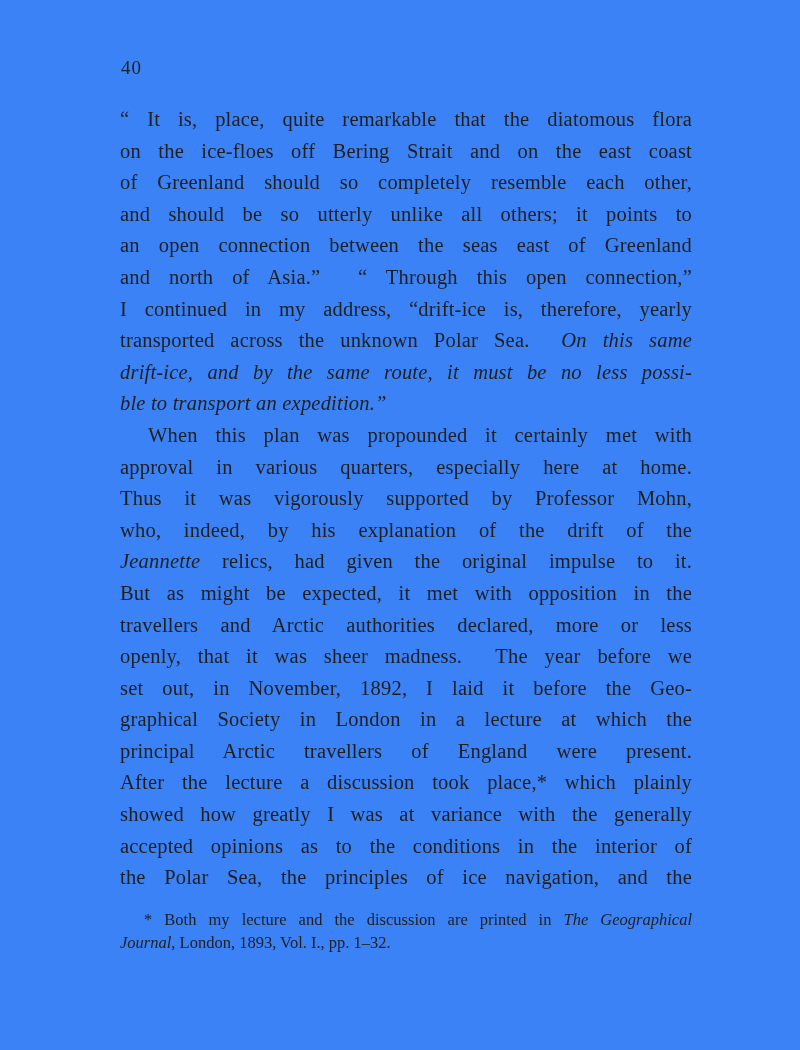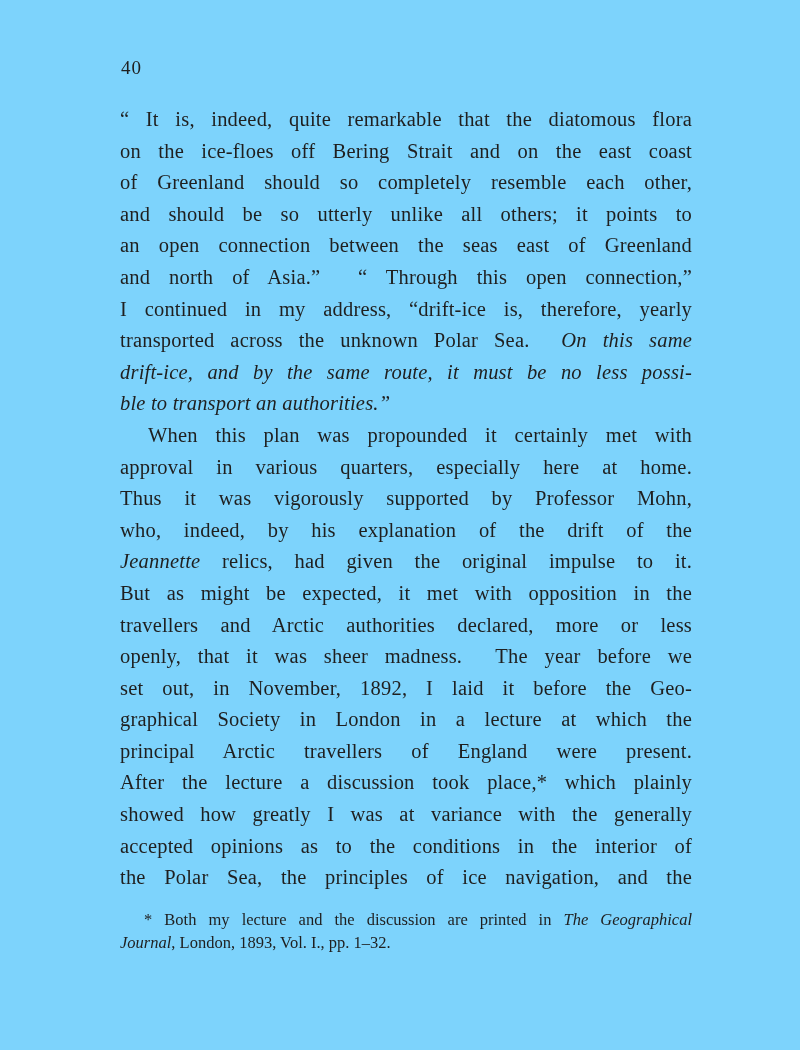--- a/index.html
+++ b/index.html
@@ -53,37 +53,37 @@
   .footnote {
     margin-top: 14px;
     font-size: 16.5px;
     line-height: 23px;
   }
   .footnote .line.indent { text-indent: 24px; }
 </style>
 </head>
 <body>
 
-<div class="page" style="background: #7dd3fc; color: rgb(31, 31, 31);">
+<div class="page" style="background: #3b82f6; color: rgb(31, 31, 31);">
   <div class="column">
     <div class="running-header">
       <span class="page-num">40</span>
     </div>
     <div class="body-text" id="body-text">
         <div class="paragraph">
-          <div class="line"><span>“ It is, indeed, quite remarkable that the diatomous flora</span></div>
+          <div class="line"><span>“ It is, place, quite remarkable that the diatomous flora</span></div>
           <div class="line"><span>on the ice-floes off Bering Strait and on the east coast</span></div>
           <div class="line"><span>of Greenland should so completely resemble each other,</span></div>
           <div class="line"><span>and should be so utterly unlike all others; it points to</span></div>
           <div class="line"><span>an open connection between the seas east of Greenland</span></div>
           <div class="line"><span>and north of Asia.”&nbsp; “ Through this open connection,”</span></div>
           <div class="line"><span>I continued in my address, “drift-ice is, therefore, yearly</span></div>
           <div class="line"><span>transported across the unknown Polar Sea.&nbsp; </span><span class="it">On this same</span></div>
           <div class="line"><span class="it">drift-ice, and by the same route, it must be no less possi-</span></div>
-          <div class="line last"><span class="it">ble to transport an authorities.”</span></div>
+          <div class="line last"><span class="it">ble to transport an expedition.”</span></div>
         </div>
         <div class="paragraph">
           <div class="line indent"><span>When this plan was propounded it certainly met with</span></div>
           <div class="line"><span>approval in various quarters, especially here at home.</span></div>
           <div class="line"><span>Thus it was vigorously supported by Professor Mohn,</span></div>
           <div class="line"><span>who, indeed, by his explanation of the drift of the</span></div>
           <div class="line"><span class="it">Jeannette</span><span> relics, had given the original impulse to it.</span></div>
           <div class="line"><span>But as might be expected, it met with opposition in the</span></div>
           <div class="line"><span>travellers and Arctic authorities declared, more or less</span></div>
           <div class="line"><span>openly, that it was sheer madness.&nbsp; The year before we</span></div>

